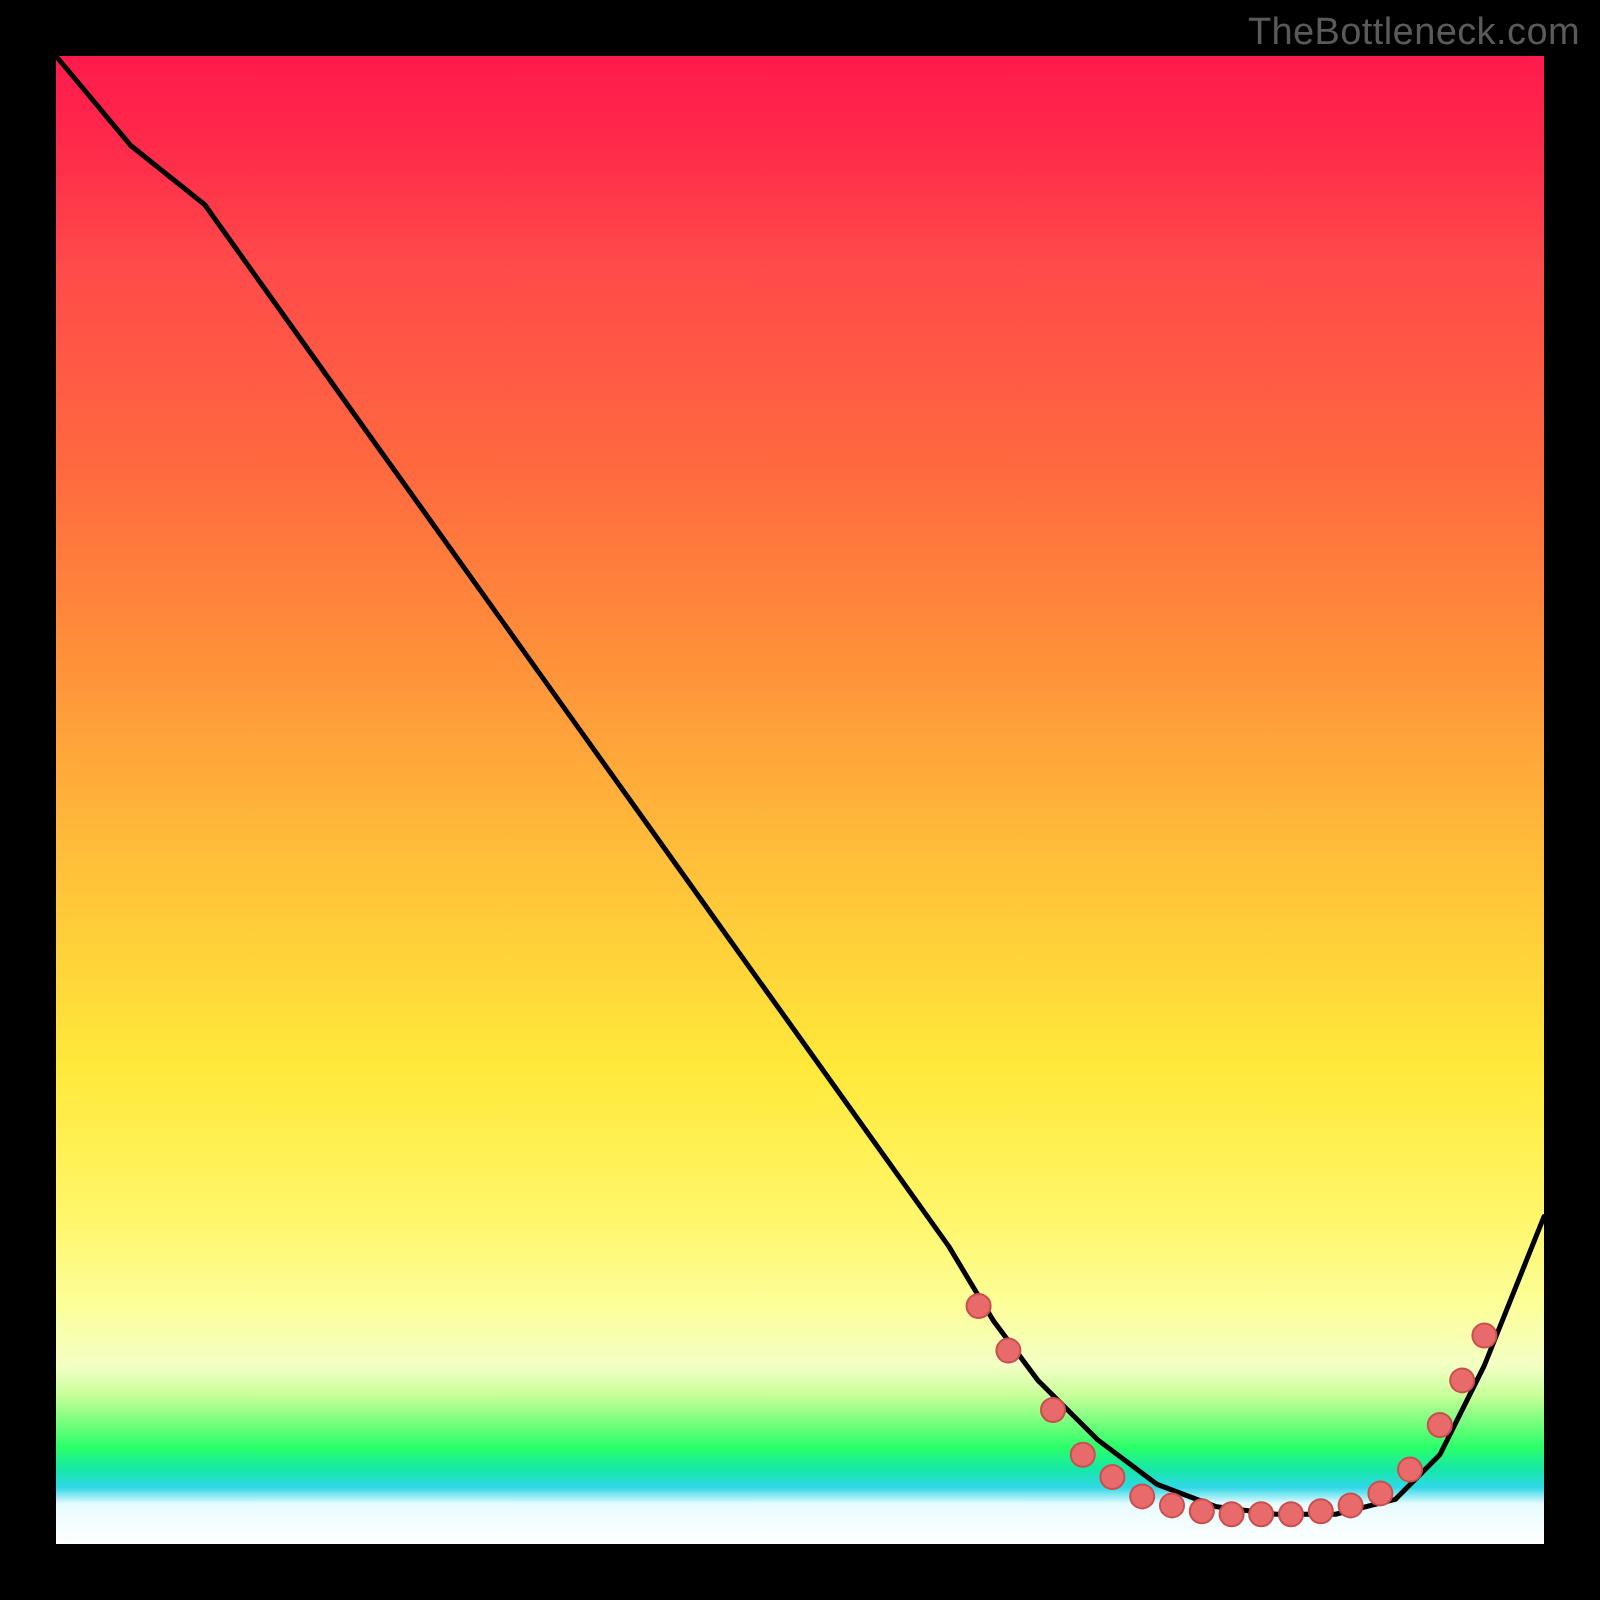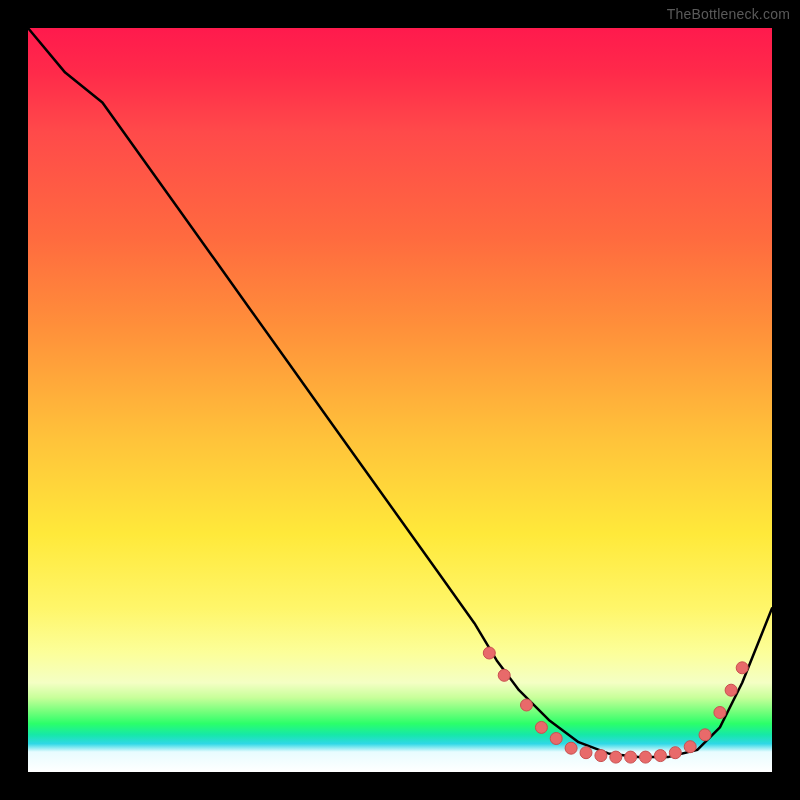--- a/index.html
+++ b/index.html
@@ -43,21 +43,21 @@
       #2fd8e6 96.2%,
       #e8fcff 97.3%,
       #ffffff 100%
     );
   }
   .watermark {
     position: absolute;
     top: 6px;
     right: 10px;
     color: #5a5a5a;
-    font-size: 14px;
+    font-size: 19px;
     font-weight: 500;
     letter-spacing: 0.2px;
     user-select: none;
   }
   svg.curve {
     position: absolute;
     left: 0;
     top: 0;
     width: 744px;
     height: 744px;

